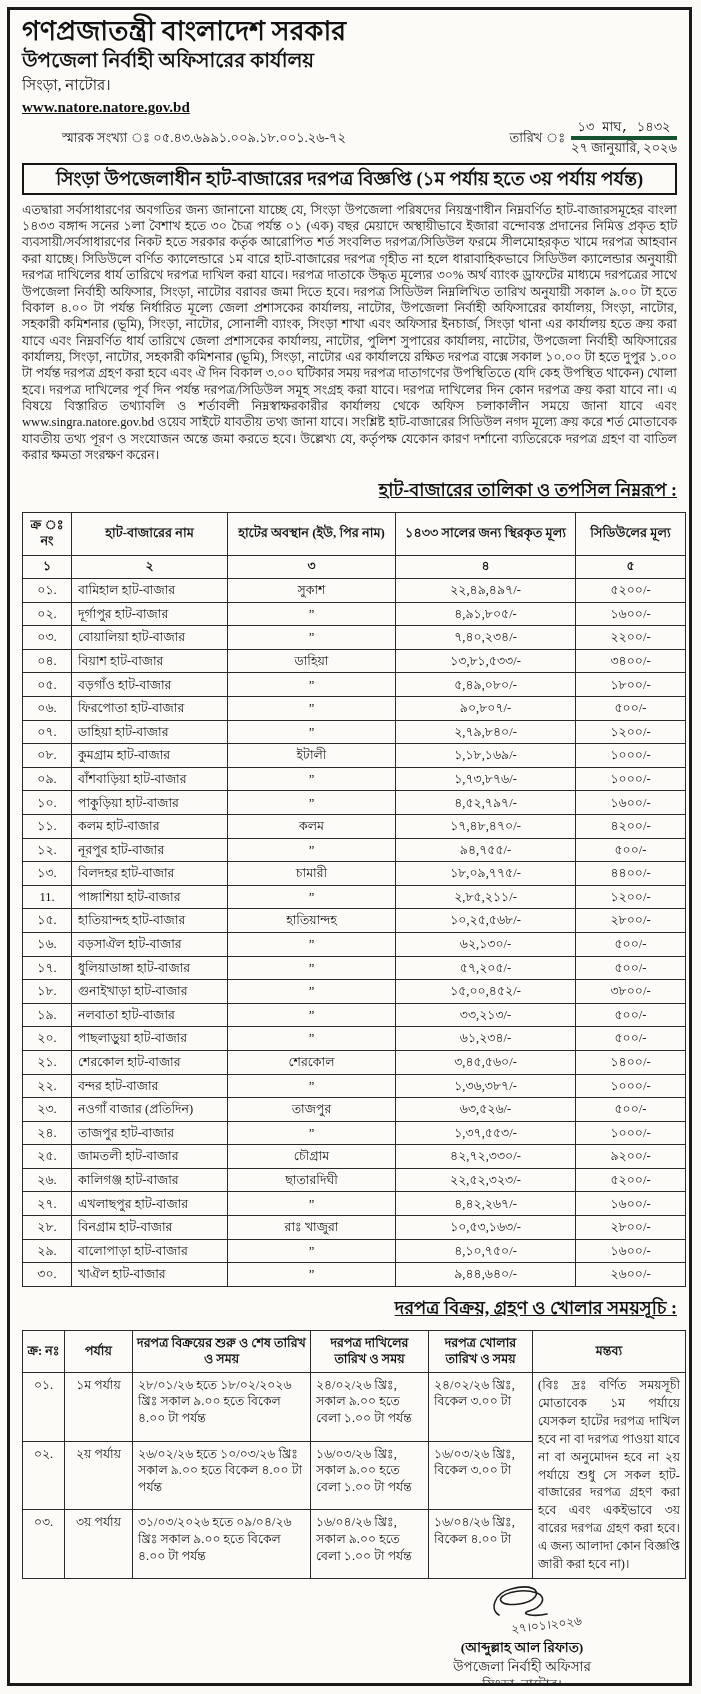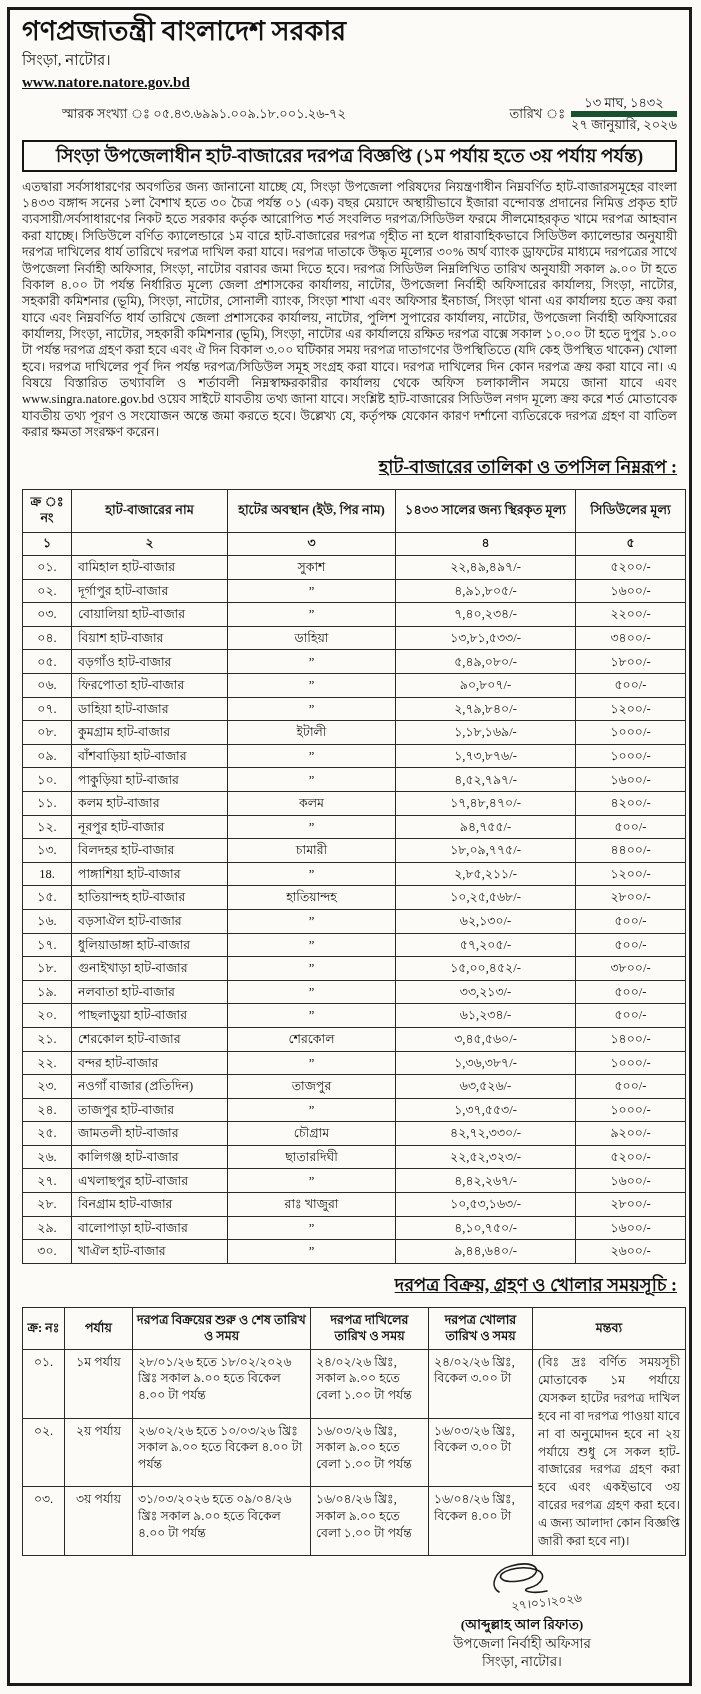--- a/index.html
+++ b/index.html
@@ -9,21 +9,21 @@
          padding:6px 12px 4px 12px;box-sizing:border-box;overflow:hidden;background:#fcfbf8;}
   .center{text-align:left;}
   .govt{font-size:27px;font-weight:bold;margin:0;line-height:1.15;}
   .office{font-size:20px;font-weight:bold;margin:1px 0 0;line-height:1.2;}
   .addr{font-size:15px;margin:1px 0 0;}
   .site{display:inline-block;font-size:15px;font-weight:bold;text-decoration:underline;color:#111;margin-top:1px;}
   .memo-row{display:flex;justify-content:space-between;align-items:center;font-size:13px;margin-top:4px;}
   .memo-left{white-space:nowrap;margin-left:40px;}
   .date-wrap{display:flex;align-items:center;gap:6px;}
   .date-frac{display:inline-flex;flex-direction:column;text-align:center;font-size:13px;line-height:1.25;}
-  .date-frac .top{border-bottom:6px solid #14532d;padding:0 4px;}
+  .date-frac .top{border-bottom:4px solid #14532d;padding:0 4px;font-family:Liberation Mono, monospace;}
   .title-box{border:2px solid #161616;margin-top:6px;padding:3px 4px;text-align:center;
              font-weight:bold;font-size:18.5px;line-height:1.2;font-family:Liberation Serif, serif;}
   .para{font-size:12.6px;line-height:1.3;text-align:justify;margin-top:7px;}
   .sec-title{text-align:right;font-weight:bold;font-size:18px;text-decoration:underline;margin:7px 0 5px;}
   table{width:100%;border-collapse:collapse;font-size:12.5px;table-layout:fixed;border-radius:9px;}
   th,td{border:1px solid #2a2a2a;padding:1px 4px;text-align:center;vertical-align:middle;
         overflow:hidden;}
   .market th{font-weight:bold;font-size:12.8px;padding:5px 2px;line-height:1.25;}
   .market .numrow td{height:19px;font-weight:bold;}
   .market tbody td{height:20.6px;line-height:1.15;}
@@ -41,20 +41,21 @@
   .sig-name{font-weight:bold;}
 </style>
 </head>
 <body>
 
 <div class="page">
   <div class="frame">
 
     <div class="center">
       <p class="govt">গণপ্রজাতন্ত্রী বাংলাদেশ সরকার</p>
+      <p class="office">উপজেলা নির্বাহী অফিসারের কার্যালয়</p>
       <p class="addr">সিংড়া, নাটোর।</p>
       <a class="site">www.natore.natore.gov.bd</a>
     </div>
 
     <div class="memo-row">
       <div class="memo-left">
         <span>স্মারক সংখ্যা ঃ</span>
         <span>০৫.৪৩.৬৯৯১.০০৯.১৮.০০১.২৬-৭২</span>
       </div>
       <div class="date-wrap">
@@ -182,21 +183,21 @@
             <td>৫০০/-</td>
           </tr>
           <tr>
             <td>১৩.</td>
             <td>বিলদহর হাট-বাজার</td>
             <td>চামারী</td>
             <td>১৮,০৯,৭৭৫/-</td>
             <td>৪৪০০/-</td>
           </tr>
           <tr>
-            <td>18.</td>
+            <td>11.</td>
             <td>পাঙ্গাশিয়া হাট-বাজার</td>
             <td>”</td>
             <td>২,৮৫,২১১/-</td>
             <td>১২০০/-</td>
           </tr>
           <tr>
             <td>১৫.</td>
             <td>হাতিয়ান্দহ হাট-বাজার</td>
             <td>হাতিয়ান্দহ</td>
             <td>১০,২৫,৫৬৮/-</td>

